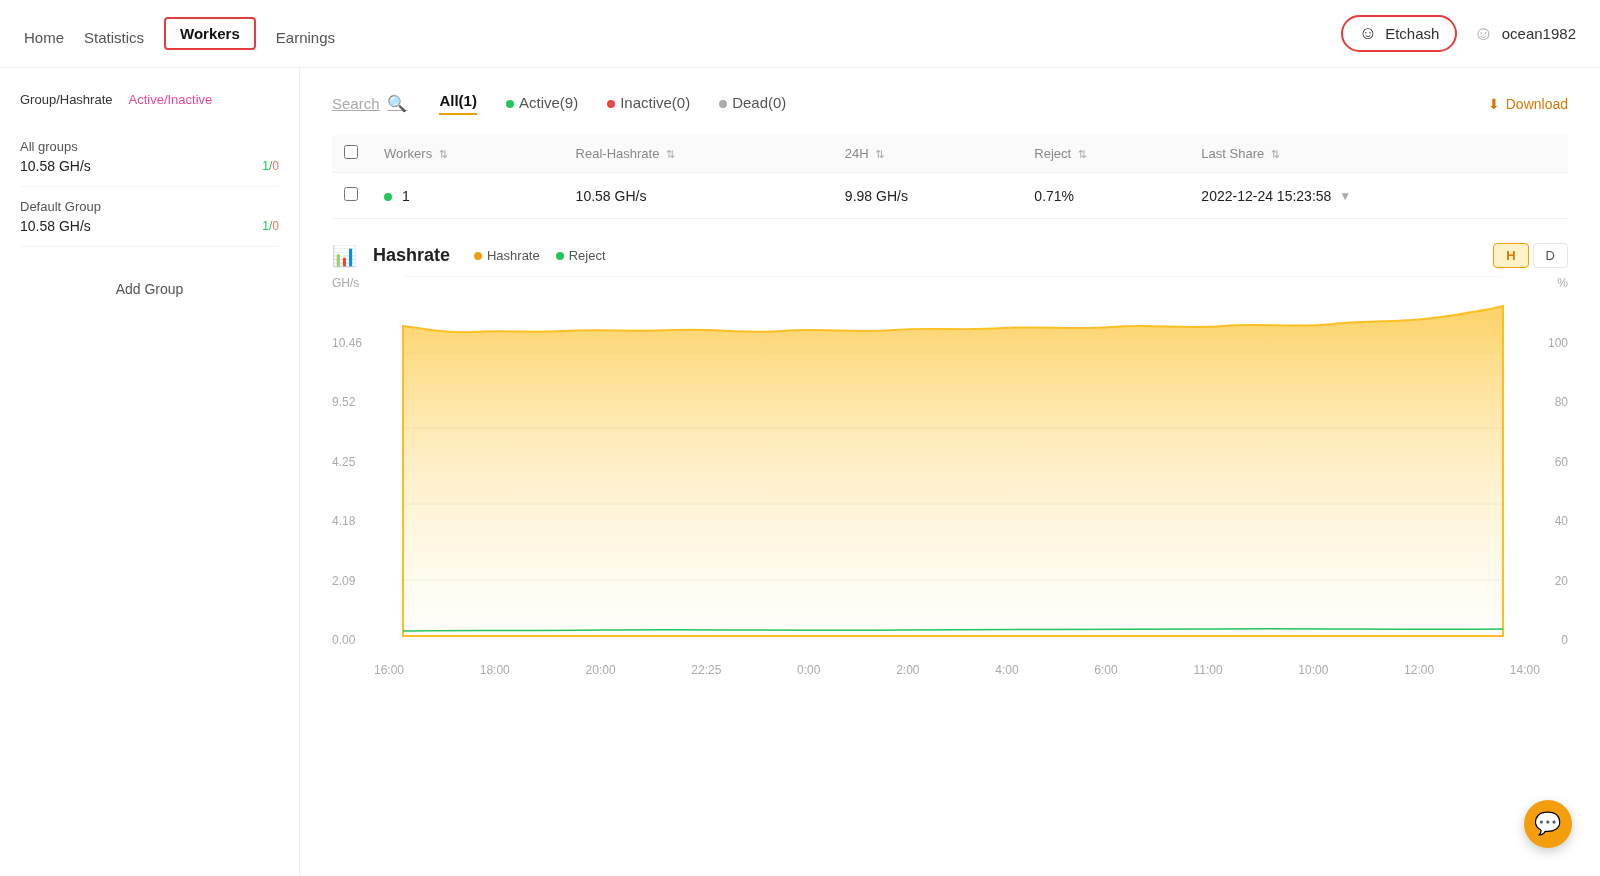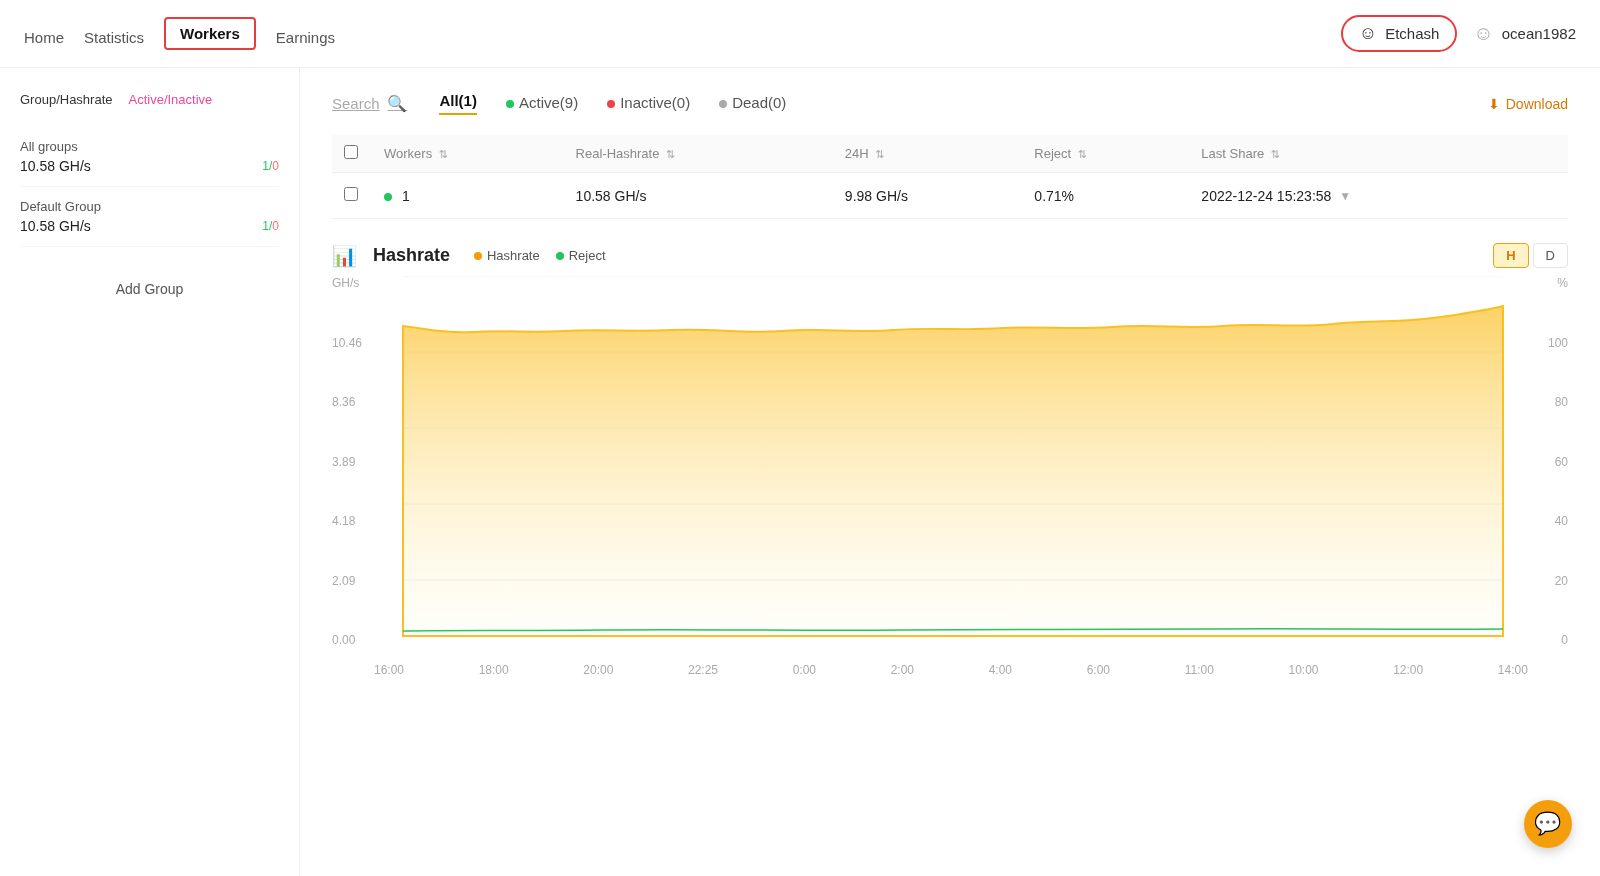--- a/index.html
+++ b/index.html
@@ -119,21 +119,21 @@
       padding: 4px 12px; border: 1px solid #e5e5e5; border-radius: 4px;
       font-size: 13px; cursor: pointer; color: #555; background: #fff;
     }
     .chart-btn.active { background: #fef3c7; border-color: #f59e0b; color: #d97706; font-weight: 600; }
 
     
     .chart-wrapper { position: relative; width: 100%; }
     .chart-y-label { position: absolute; left: 0; top: 0; bottom: 30px; display: flex; flex-direction: column; justify-content: space-between; font-size: 12px; color: #aaa; padding-right: 8px; width: 42px; }
     .chart-y-right { position: absolute; right: 0; top: 0; bottom: 30px; display: flex; flex-direction: column; justify-content: space-between; font-size: 12px; color: #aaa; padding-left: 8px; width: 36px; text-align: right; }
     .chart-svg-container { margin-left: 42px; margin-right: 36px; }
-    .chart-x-labels { display: flex; justify-content: space-between; font-size: 12px; color: #aaa; margin-left: 42px; margin-right: 40px; padding-top: 4px; }
+    .chart-x-labels { display: flex; justify-content: space-between; font-size: 12px; color: #aaa; margin-left: 42px; margin-right: 28px; padding-top: 4px; }
 
     
     .chat-fab {
       position: fixed; bottom: 28px; right: 28px;
       width: 48px; height: 48px; border-radius: 50%;
       background: #f59e0b; display: flex; align-items: center; justify-content: center;
       cursor: pointer; font-size: 22px; color: #fff; box-shadow: 0 4px 12px rgba(0,0,0,0.2);
     }
   </style>
 </head>
@@ -281,22 +281,22 @@
         <div class="chart-controls">
           <button class="chart-btn active">H</button>
           <button class="chart-btn">D</button>
         </div>
       </div>
 
       <div class="chart-wrapper">
         <div class="chart-y-label">
           <div>GH/s</div>
           <div>10.46</div>
-          <div>8.36</div>
-          <div>3.89</div>
+          <div>9.52</div>
+          <div>4.25</div>
           <div>4.18</div>
           <div>2.09</div>
           <div>0.00</div>
         </div>
         <div class="chart-y-right">
           <div>%</div>
           <div>100</div>
           <div>80</div>
           <div>60</div>
           <div>40</div>

